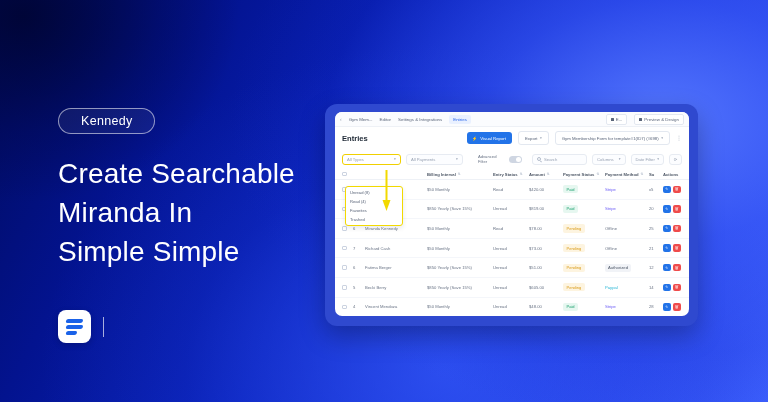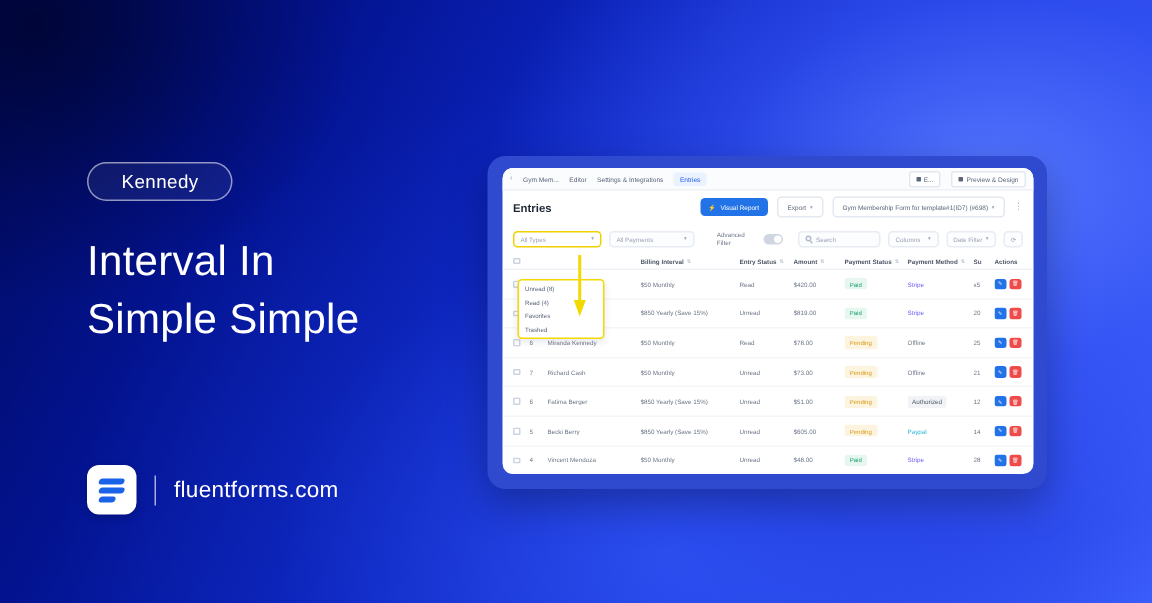--- a/index.html
+++ b/index.html
@@ -161,33 +161,33 @@
   #arrow { position:absolute; left:47px; top:58px; width:9px; height:42px; z-index:6; }
 </style>
 </head>
 <body>
 
 <div id="bg"></div>
 
 <div id="left">
   <div class="badge">Kennedy</div>
   <div id="headline">
-    <span>Interval In</span>
+    <span>Create Searchable</span>
+    <span>Miranda In</span>
     <span>Simple Simple</span>
   </div>
 </div>
 
 <div id="logo-row">
   <div class="logo-mark">
       <i></i>
       <i></i>
       <i></i>
     </div>
   <div class="logo-div"></div>
-  <div id="logo-text">fluentforms.com</div>
 </div>
 
 <div id="frame">
   <div id="app">
 
     <div id="tabbar">
       <span class="back">‹</span>
       <span class="t">Gym Mem...</span>
       <span class="t">Editor</span>
       <span class="t">Settings &amp; Integrations</span>

